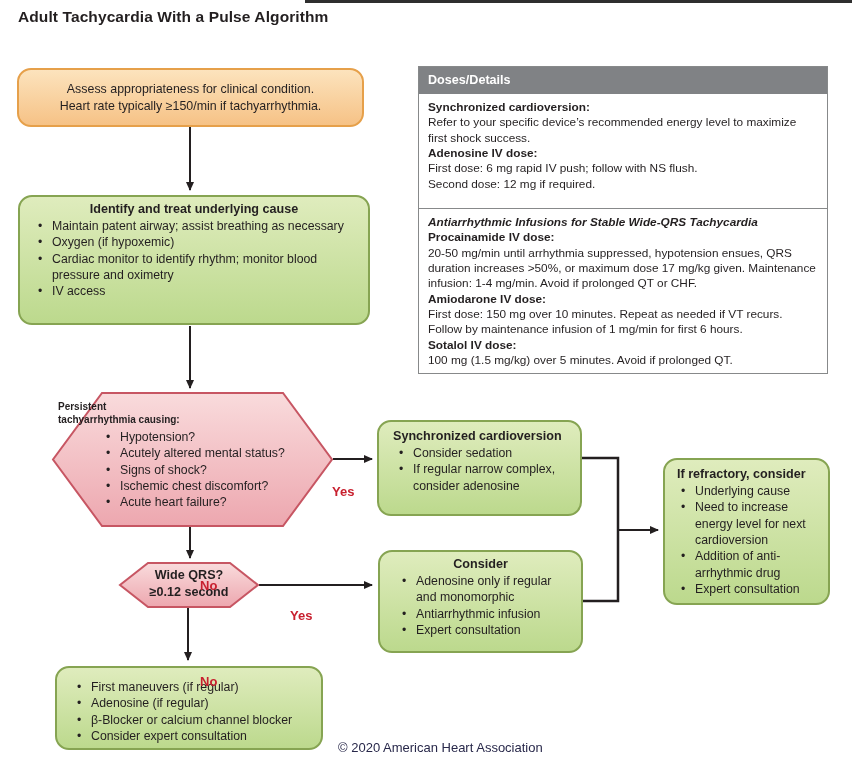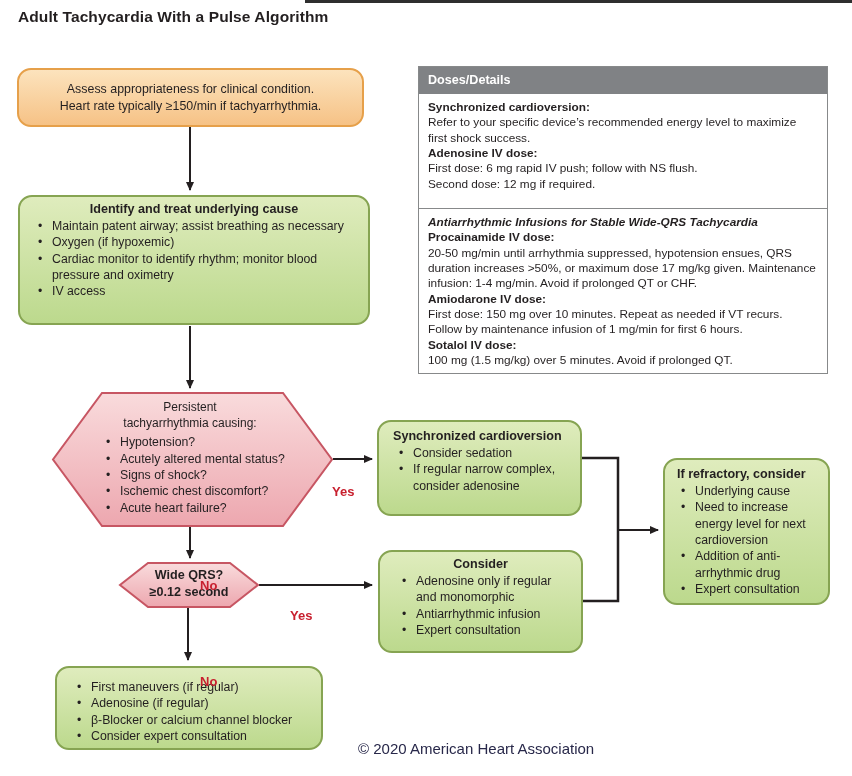--- a/index.html
+++ b/index.html
@@ -40,33 +40,33 @@
                font-size:12.6px; line-height:27px; padding-left:9px; }
   .dd-section { padding:6px 9px 4px 9px; font-size:11.8px; line-height:1.3; }
   .dd-s1 { height:104px; }
   .dd-s2 { border-top:1px solid #87898a; }
   .dd-line.b  { font-weight:bold; }
   .dd-line.bi { font-weight:bold; font-style:italic; }
 
   
   .hex-text { z-index:3; }
   .hex1-text { left:58px; top:400px; width:264px; }
-  .hex1-text .t { font-weight:normal; font-size:12px; text-align:center; line-height:1.3; }
+  .hex1-text .t { font-weight:bold; font-size:10px; text-align:left; line-height:1.3; }
   .hex1-text ul { margin-top:3px; padding-left:48px; }
   .hex2-text { left:120px; top:567px; width:138px; text-align:center;
                font-weight:bold; font-size:12.6px; line-height:1.38; }
 
   
   .flow-label { z-index:3; font-weight:bold; font-size:13px; color:#c8202f;margin-top:47px; }
   .l-yes1 { left:332px; top:437px; }
   .l-no1  { left:200px; top:531px; }
   .l-yes2 { left:290px; top:561px; }
   .l-no2  { left:200px; top:627px; }
 
-  .copyright { left:358px; top:740px; font-size:15px; color:#28284a; z-index:2; }
+  .copyright { left:338px; top:740px; font-size:13px; color:#28284a; z-index:2; }
 
   svg.connectors { position:absolute; left:0; top:0; z-index:1; }
 </style>
 </head>
 <body>
 
 <div class="canvas">
 
   <div class="abs top-strip"></div>
 

